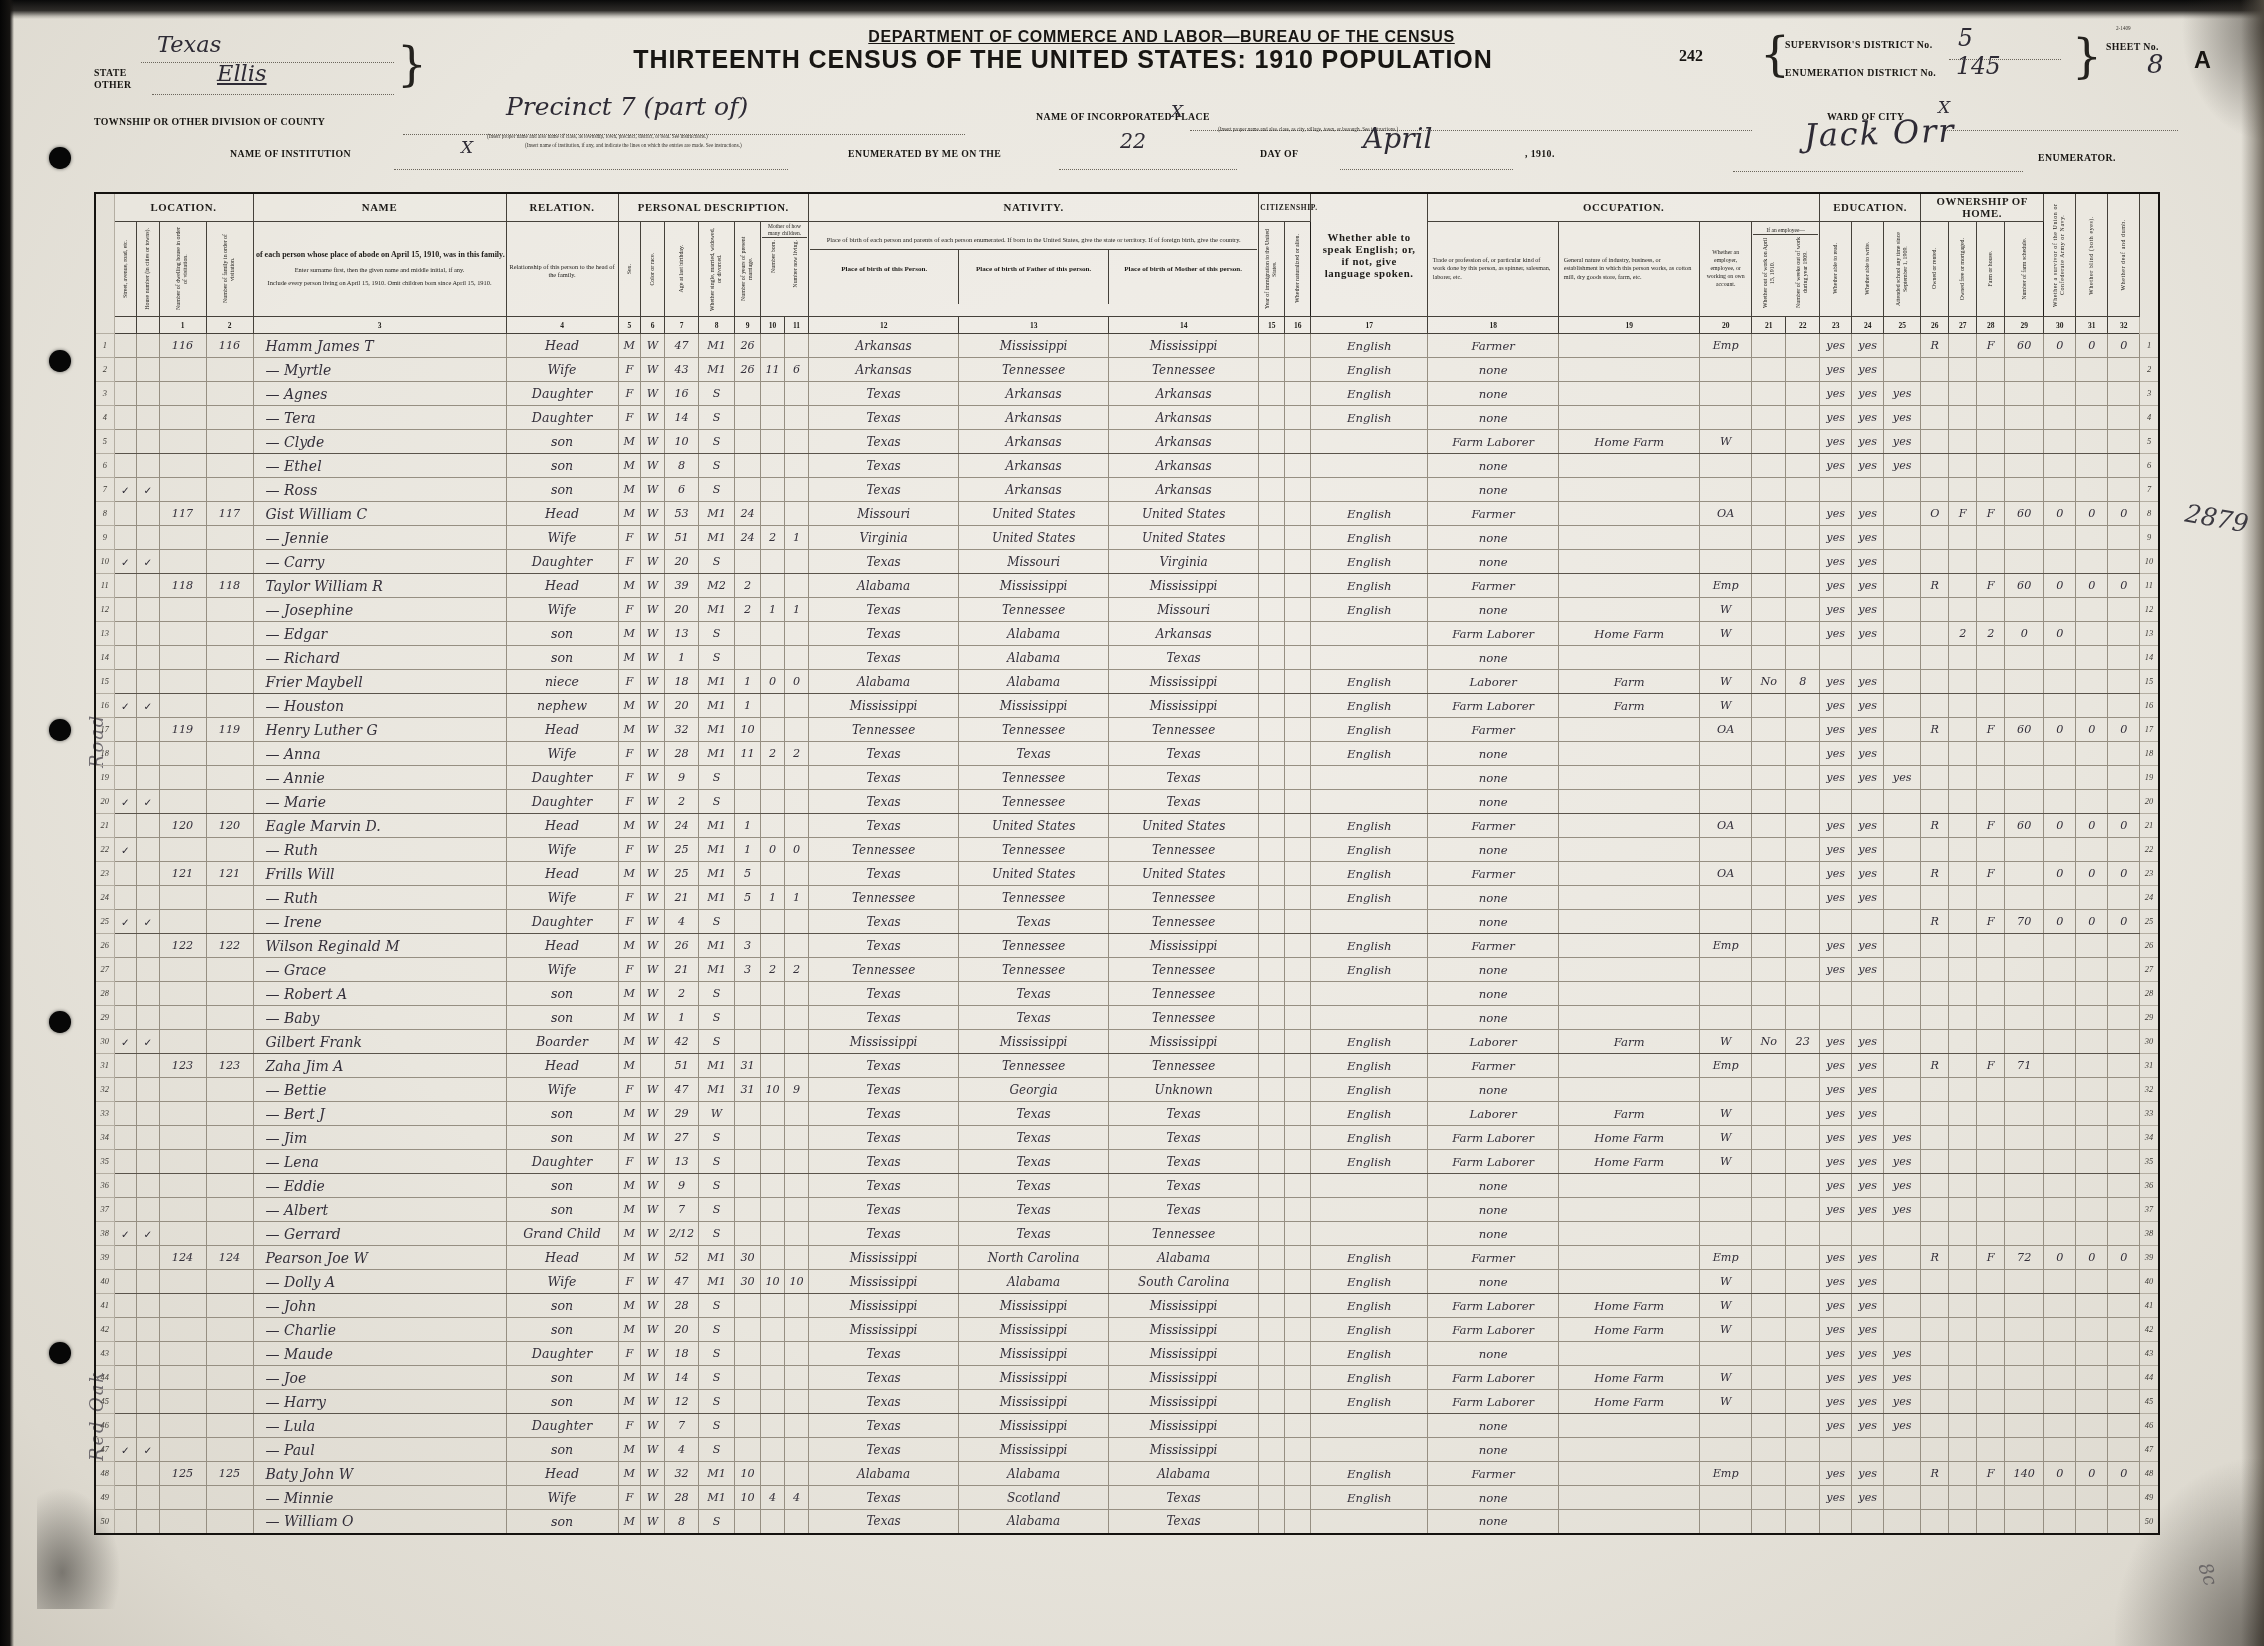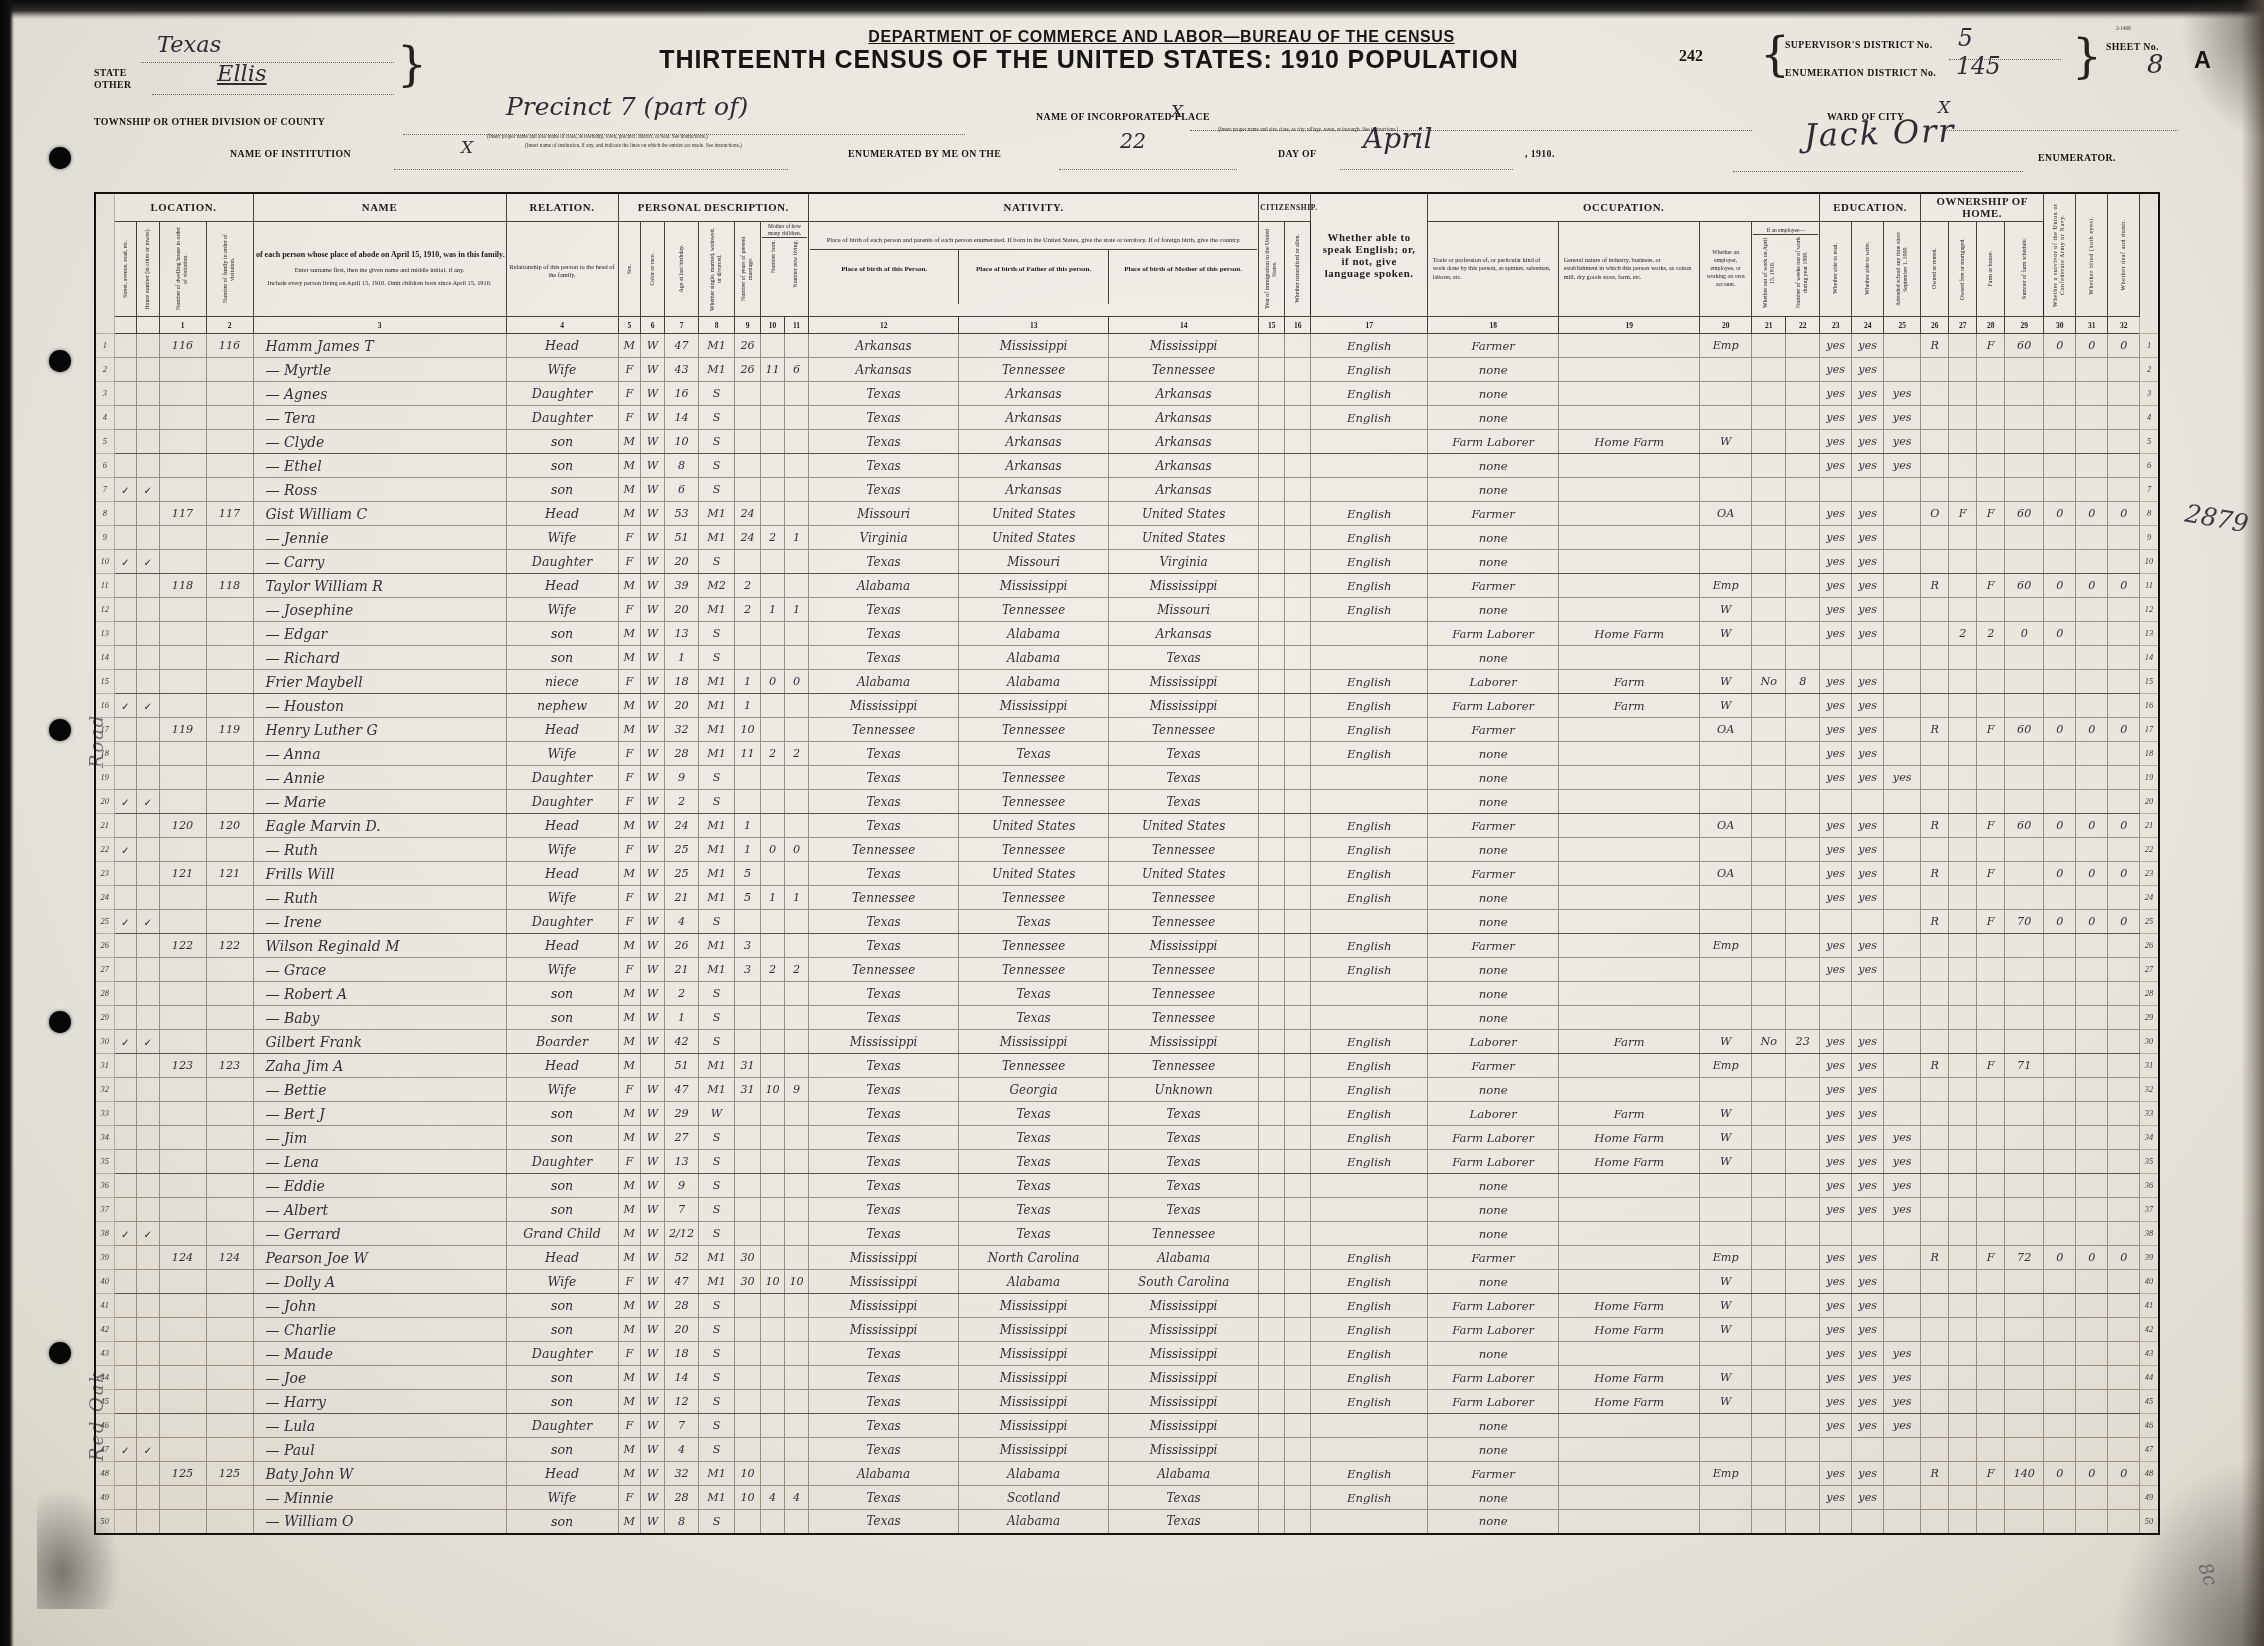--- a/index.html
+++ b/index.html
@@ -74,21 +74,21 @@
   <div class="abs blotch-tr"></div>
   <div class="abs blotch-br"></div>
   <div class="abs blotch-bl"></div>
   <div class="abs hole" style="left:49px;top:147px;"></div>
   <div class="abs hole" style="left:49px;top:350px;"></div>
   <div class="abs hole" style="left:49px;top:719px;"></div>
   <div class="abs hole" style="left:49px;top:1011px;"></div>
   <div class="abs hole" style="left:49px;top:1342px;"></div>
 
   <div class="abs pl sans" style="left:646px;top:28px;width:1031px;text-align:center;font-size:16px;font-weight:bold;letter-spacing:0.6px;text-decoration:underline;">DEPARTMENT OF COMMERCE AND LABOR—BUREAU OF THE CENSUS</div>
-  <div class="abs pl sans" style="left:508px;top:45px;width:1162px;text-align:center;font-size:25px;font-weight:bold;letter-spacing:0.9px;">THIRTEENTH CENSUS OF THE UNITED STATES: 1910  POPULATION</div>
+  <div class="abs pl sans" style="left:482px;top:45px;width:1162px;text-align:center;font-size:25px;font-weight:bold;letter-spacing:0.9px;">THIRTEENTH CENSUS OF THE UNITED STATES: 1910  POPULATION</div>
   <div class="abs pl" style="left:1679px;top:47px;font-size:16px;font-weight:bold;">242</div>
 
   <div class="abs pl lab" style="left:94px;top:67px;">STATE</div>
   <div class="abs hw" style="left:157px;top:31px;font-size:22.5px;">Texas</div>
   <span class="abs dots" style="left:141px;top:52px;width:253px;"></span>
   <div class="abs pl lab" style="left:94px;top:79px;">OTHER</div>
   <div class="abs hw" style="left:217px;top:60px;font-size:22.5px;text-decoration:underline;">Ellis</div>
   <span class="abs dots" style="left:152px;top:84px;width:242px;"></span>
   <div class="abs brace" style="left:397px;top:36px;">}</div>
 
@@ -119,21 +119,21 @@
   <span class="abs dots" style="left:1944px;top:120px;width:234px;"></span>
 
   <div class="abs pl lab" style="left:230px;top:148px;">NAME OF INSTITUTION</div>
   <div class="abs hw" style="left:461px;top:137px;font-size:17px;">X</div>
   <span class="abs dots" style="left:394px;top:159px;width:394px;"></span>
   <div class="abs pl tiny" style="left:525px;top:142px;width:281px;">(Insert name of institution, if any, and indicate the lines on which the entries are made.  See instructions.)</div>
 
   <div class="abs pl lab" style="left:848px;top:148px;">ENUMERATED BY ME ON THE</div>
   <div class="abs hw" style="left:1120px;top:129px;font-size:20.6px;">22</div>
   <span class="abs dots" style="left:1059px;top:159px;width:178px;"></span>
-  <div class="abs pl lab" style="left:1260px;top:148px;margin-left:18px;">DAY OF</div>
+  <div class="abs pl lab" style="left:1260px;top:148px;">DAY OF</div>
   <div class="abs hw" style="left:1363px;top:122px;font-size:28px;">April</div>
   <span class="abs dots" style="left:1340px;top:159px;width:173px;"></span>
   <div class="abs pl lab" style="left:1525px;top:148px;">, 1910.</div>
 
   <div class="abs hw sig" style="left:1804px;top:114px;">Jack Orr</div>
   <span class="abs dots" style="left:1733px;top:161px;width:290px;"></span>
   <div class="abs pl lab" style="left:2038px;top:152px;">ENUMERATOR.</div>
 
   <div class="abs hw" style="left:2185px;top:504px;font-size:25px;transform:rotate(10deg);color:#3c3a42;">2879</div>
   <div class="abs vnote" style="left:86px;top:487px;height:281px;">Road</div>

